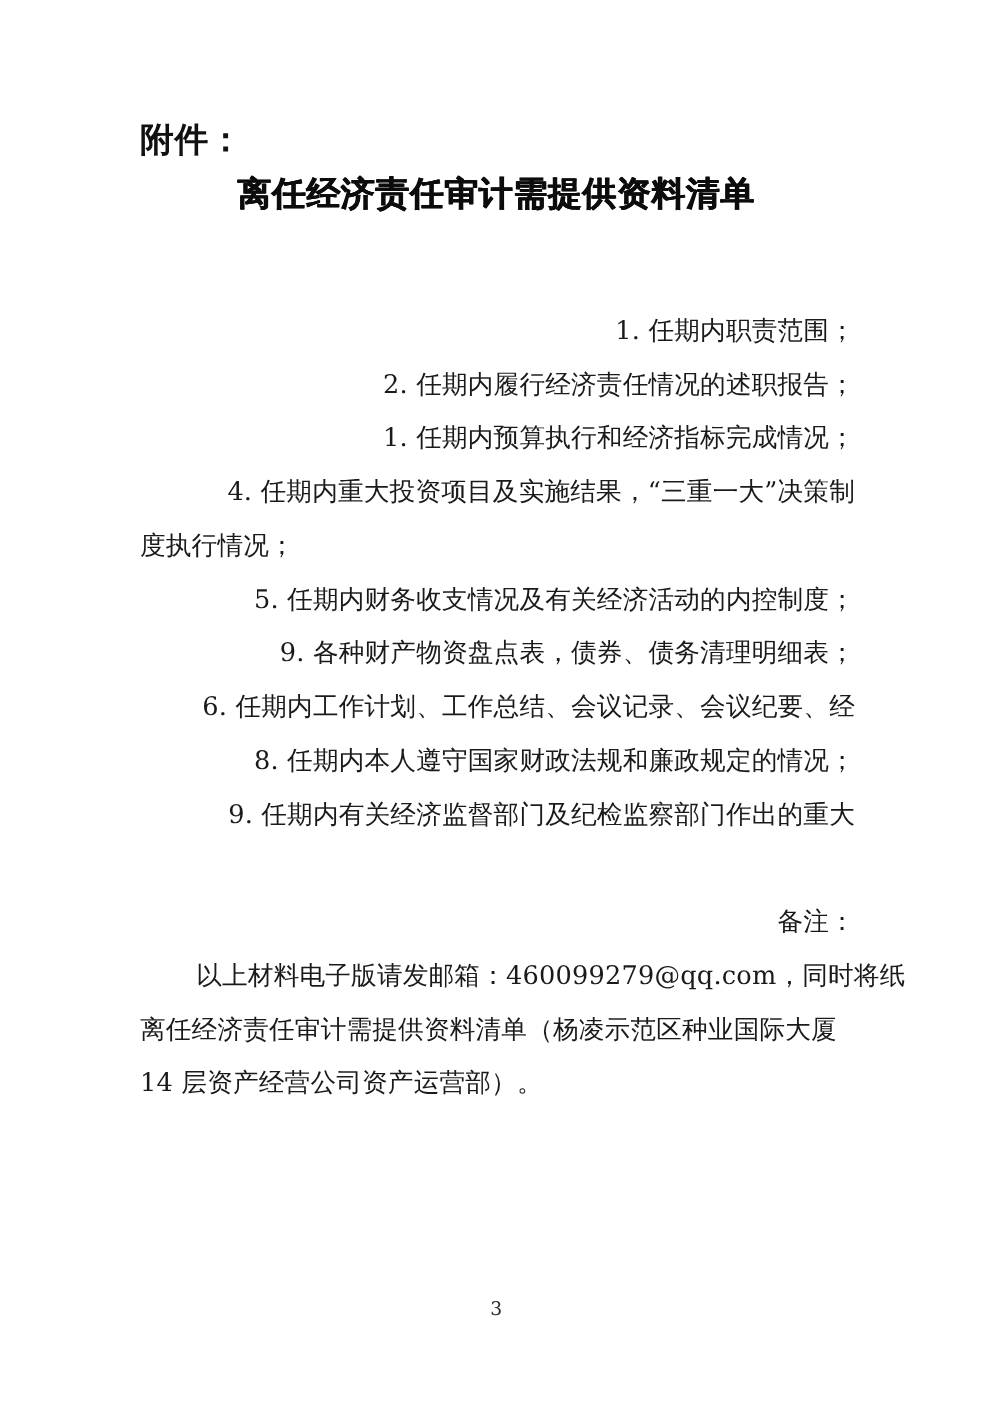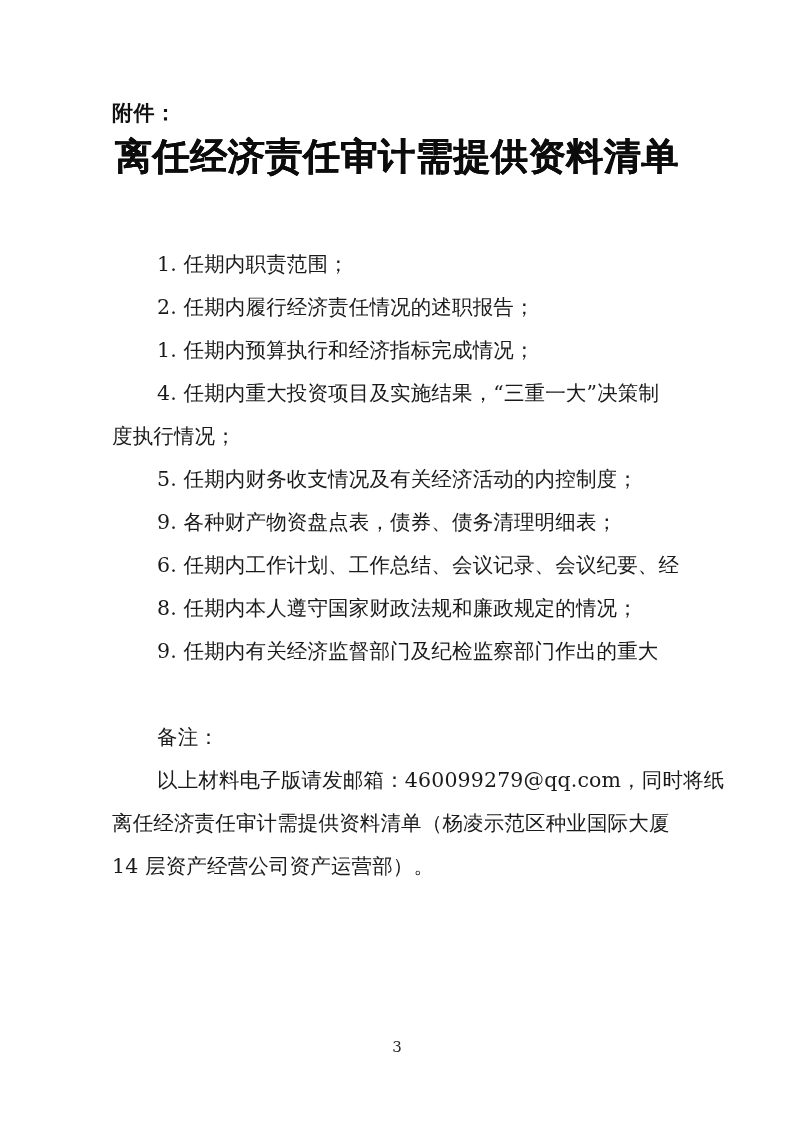--- a/index.html
+++ b/index.html
@@ -20,37 +20,37 @@
     color: #141414;
     -webkit-font-smoothing: antialiased;
   }
 
   
   .attachment-label {
     position: absolute;
     left: 112px;
     top: 99px;
     font-family: "DejaVu Sans", "Liberation Sans", sans-serif;
-    font-size: 21px;
+    font-size: 27px;
     font-weight: 700;
     letter-spacing: 0.5px;
     line-height: 28px;
     color: #111111;
     white-space: nowrap;
   }
 
   
   .doc-title {
     position: absolute;
     left: 0;
     right: 0;
     top: 137px;
     text-align: center;
     font-family: "DejaVu Serif", "Liberation Serif", serif;
-    font-size: 37px;
+    font-size: 27px;
     font-weight: 700;
     letter-spacing: 0.6px;
     line-height: 38px;
     color: #0c0c0c;
     white-space: nowrap;
     text-shadow: 0.35px 0 0 currentColor, -0.35px 0 0 currentColor;
   }
 
   
   .body-block {
@@ -64,20 +64,21 @@
     font-size: 20.5px;
     line-height: 43px;
     letter-spacing: 0.15px;
     color: #1a1a1a;
     white-space: nowrap;
     min-height: 43px;
   }
 
   .body-line.indent {
     padding-left: 45px;
+    text-align: right;
   }
 
   .body-line.blank {
     min-height: 43px;
     height: 43px;
   }
 
   
   .page-number {
     position: absolute;

